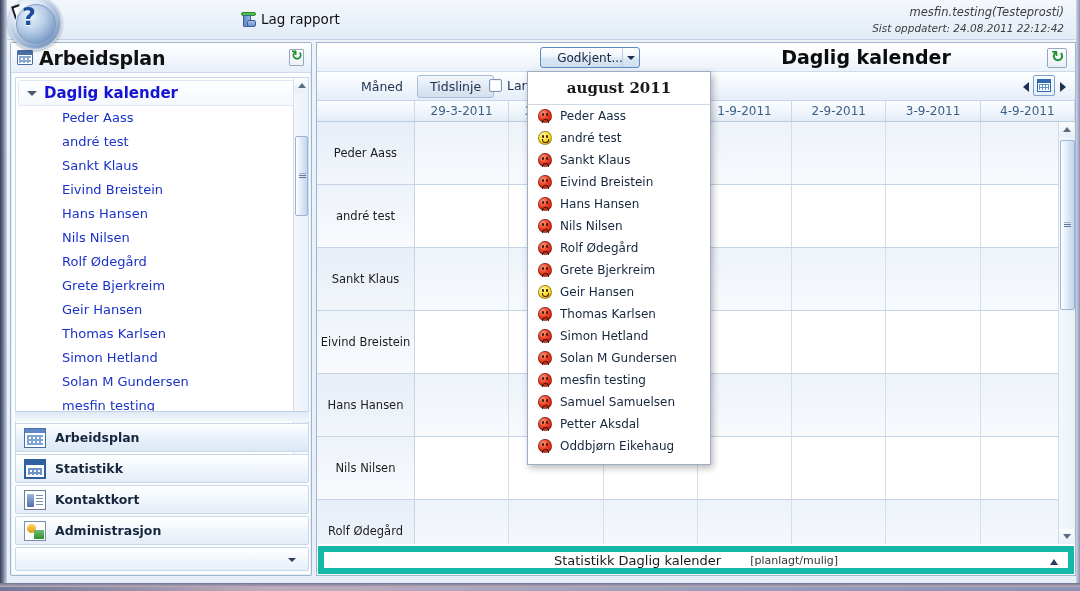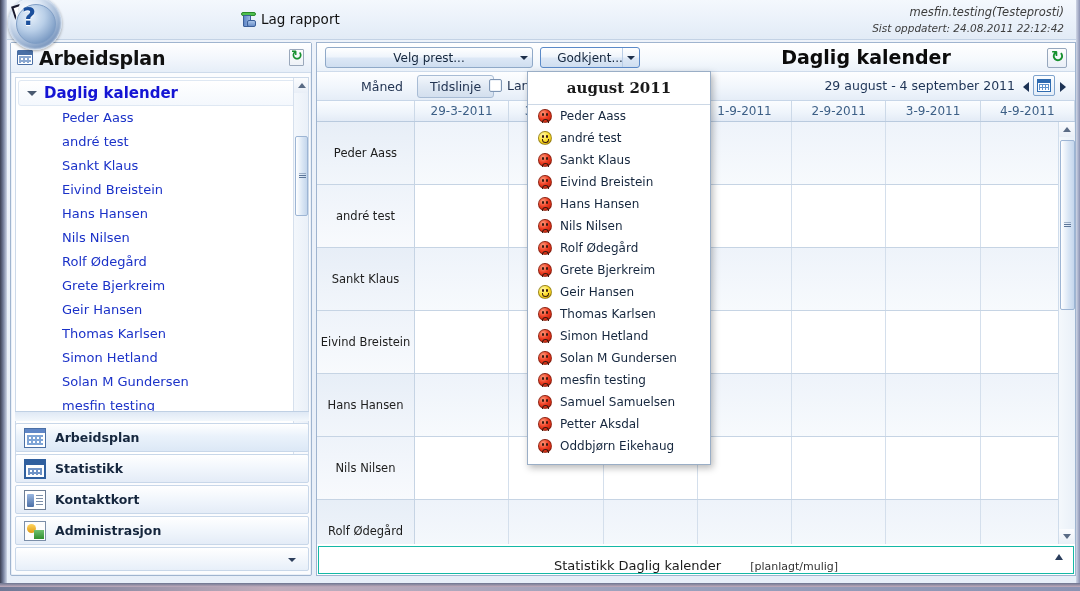--- a/index.html
+++ b/index.html
@@ -372,22 +372,22 @@
   .grow.alt .gname { background: linear-gradient(180deg,#e7eef7,#f2f6fb); }
 
   
   #main-vscroll {
     position:absolute; right:0; top:79px; bottom:31px; width:17px;
     background:linear-gradient(90deg,#f4f8fc,#e9f0f8);
     border-left:1px solid #cfdceb;
   }
   #statusbar {
     position:absolute; left:1px; right:1px; bottom:1px; height:28px;
-    background:#ffffff; border:1px solid #14b8a6;
-    display:flex; align-items:flex-end; justify-content:center;
+    background:#ffffff; border:6px solid #14b8a6;
+    display:flex; align-items:center; justify-content:center;
     font-size:13px; color:#1a1a1a;gap:22px;
   }
   #statusbar .sub { font-size:11px; color:#333; margin-left:7px; }
   #sb-caret {
     position:absolute; right:10px; top:7px; width:0;height:0;
     border-bottom:6px solid #2a3d5c; border-left:4px solid transparent; border-right:4px solid transparent;
     cursor:pointer;
   }
 
   
@@ -517,26 +517,20 @@
             <span>Administrasjon</span>
           </div>
         </div>
       <div class="nav-more"></div>
     </div>
   </div>
 
   <div id="main">
 
     <div id="main-head">
-      <div class="combo" id="combo-prest">
-        <span>Velg prest...</span>
-        <span class="arrowbox">
-            <i class="caret"></i>
-          </span>
-      </div>
       <div class="combo" id="combo-godkjent">
         <span>Godkjent...</span>
         <span class="arrowbox">
             <i class="caret"></i>
           </span>
       </div>
       <div id="main-title">Daglig kalender</div>
       <div id="refresh-btn"></div>
     </div>
 
@@ -544,21 +538,20 @@
       <div class="tab" id="tab-maned">
         <span>Måned</span>
       </div>
       <div class="tab active" id="tab-tidslinje">
         <span>Tidslinje</span>
       </div>
       <div class="chk-wrap">
         <span class="chkbox"></span>
         <span>Lang</span>
       </div>
-      <div id="daterange">29 august - 4 september 2011</div>
       <div class="navarrow" id="nav-prev">
           <span class="tri-l"></span>
         </div>
       <div id="cal-btn">
           <span class="g"></span>
         </div>
       <div class="navarrow" id="nav-next">
           <span class="tri-r"></span>
         </div>
     </div>

